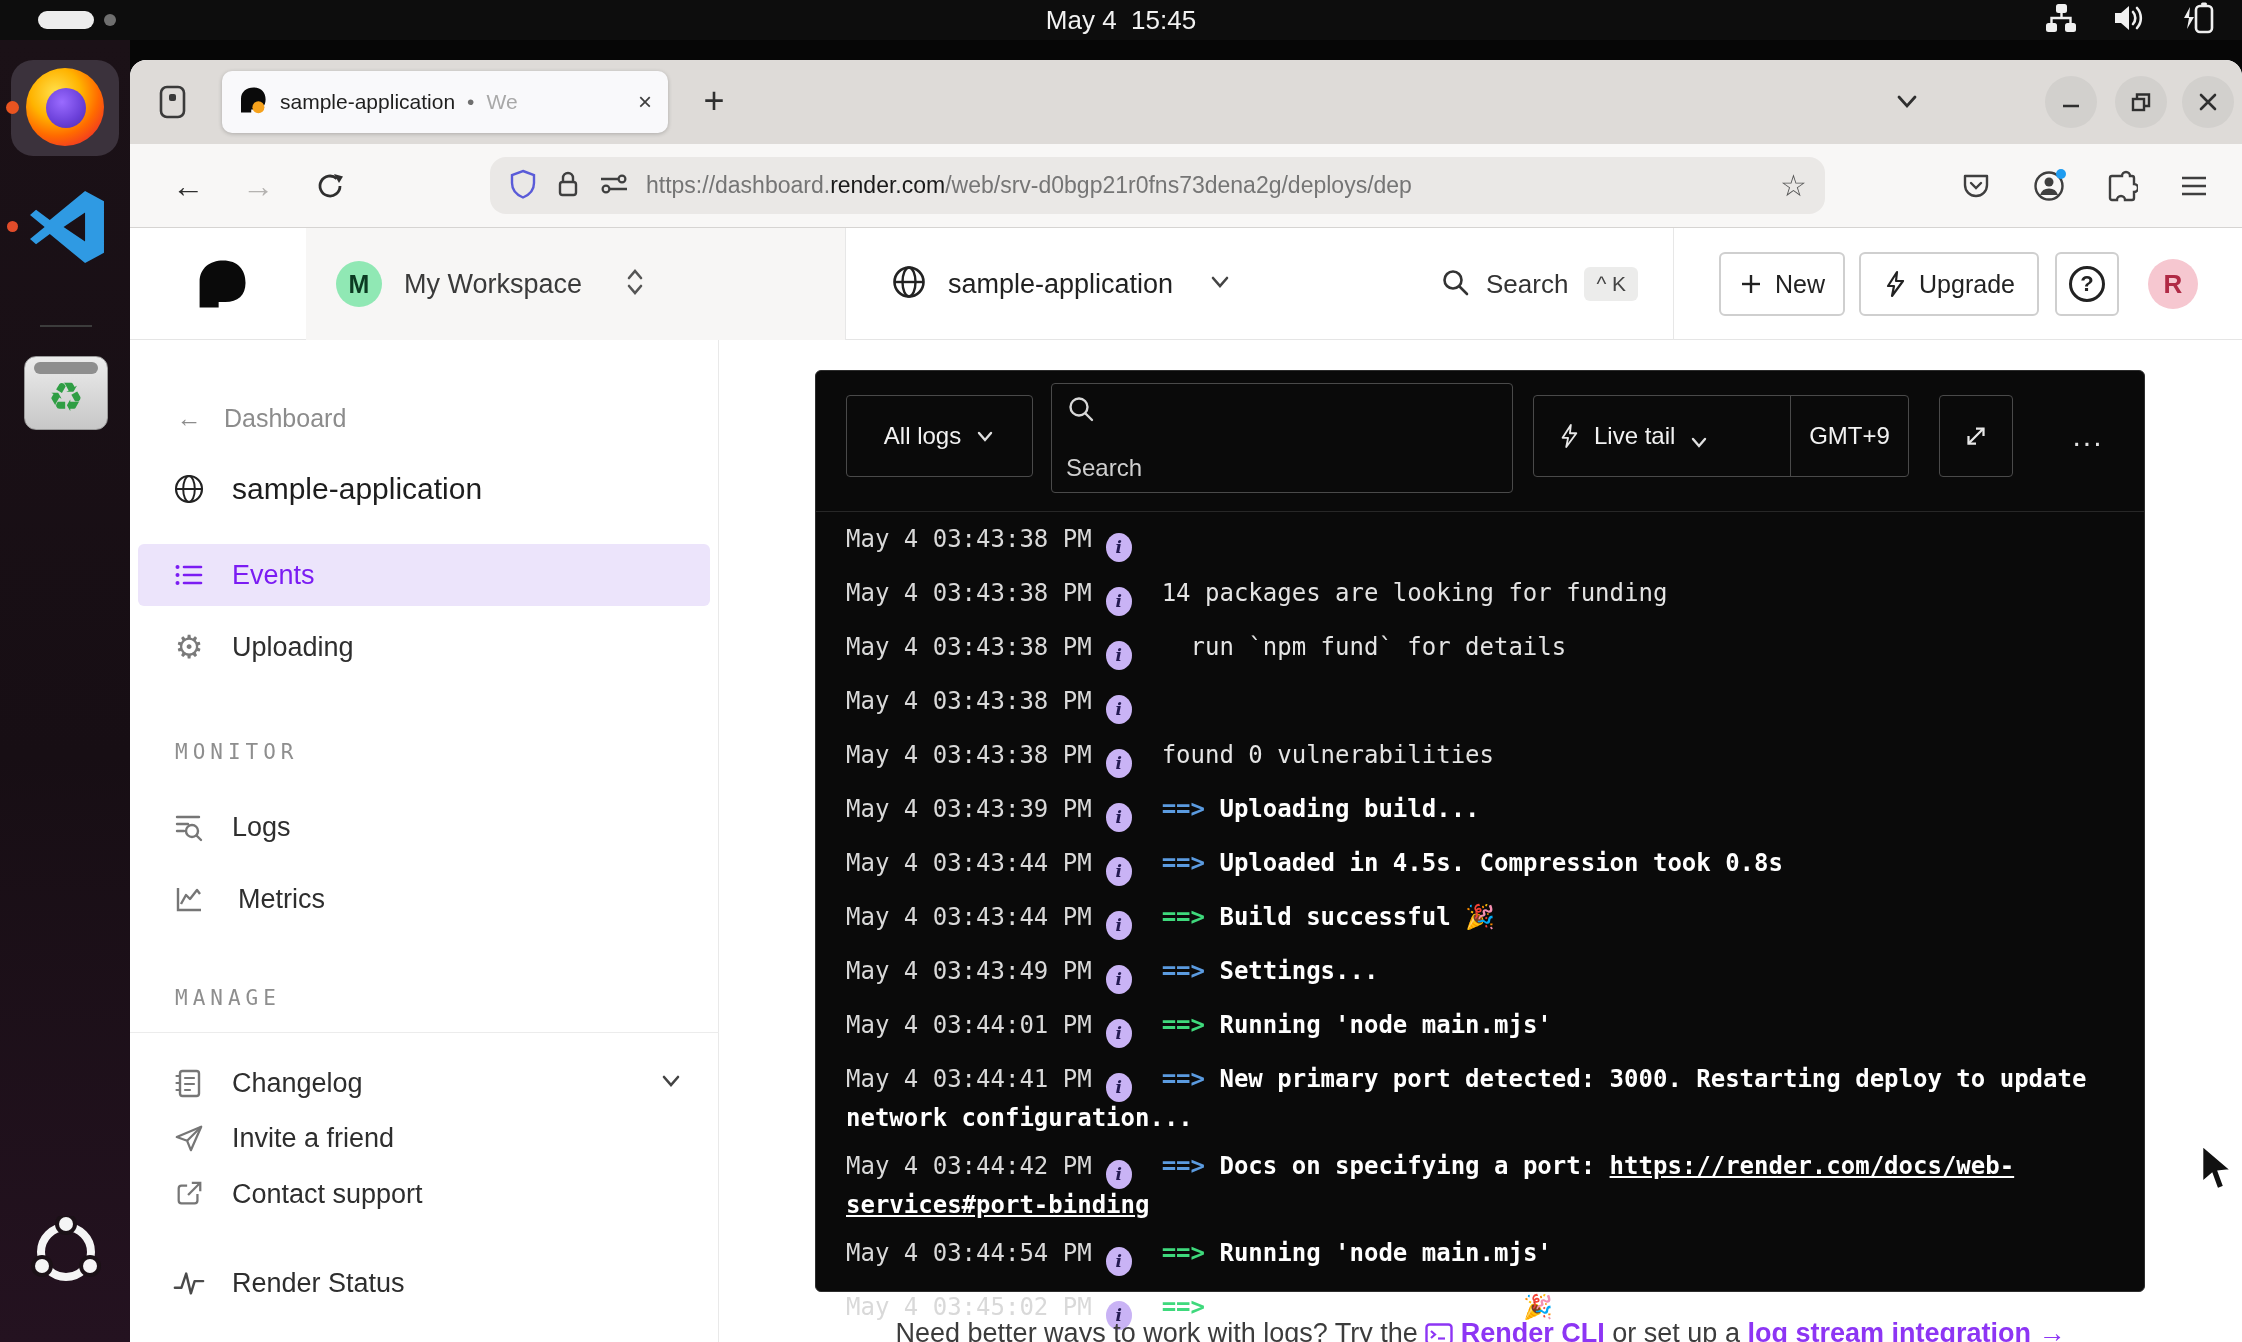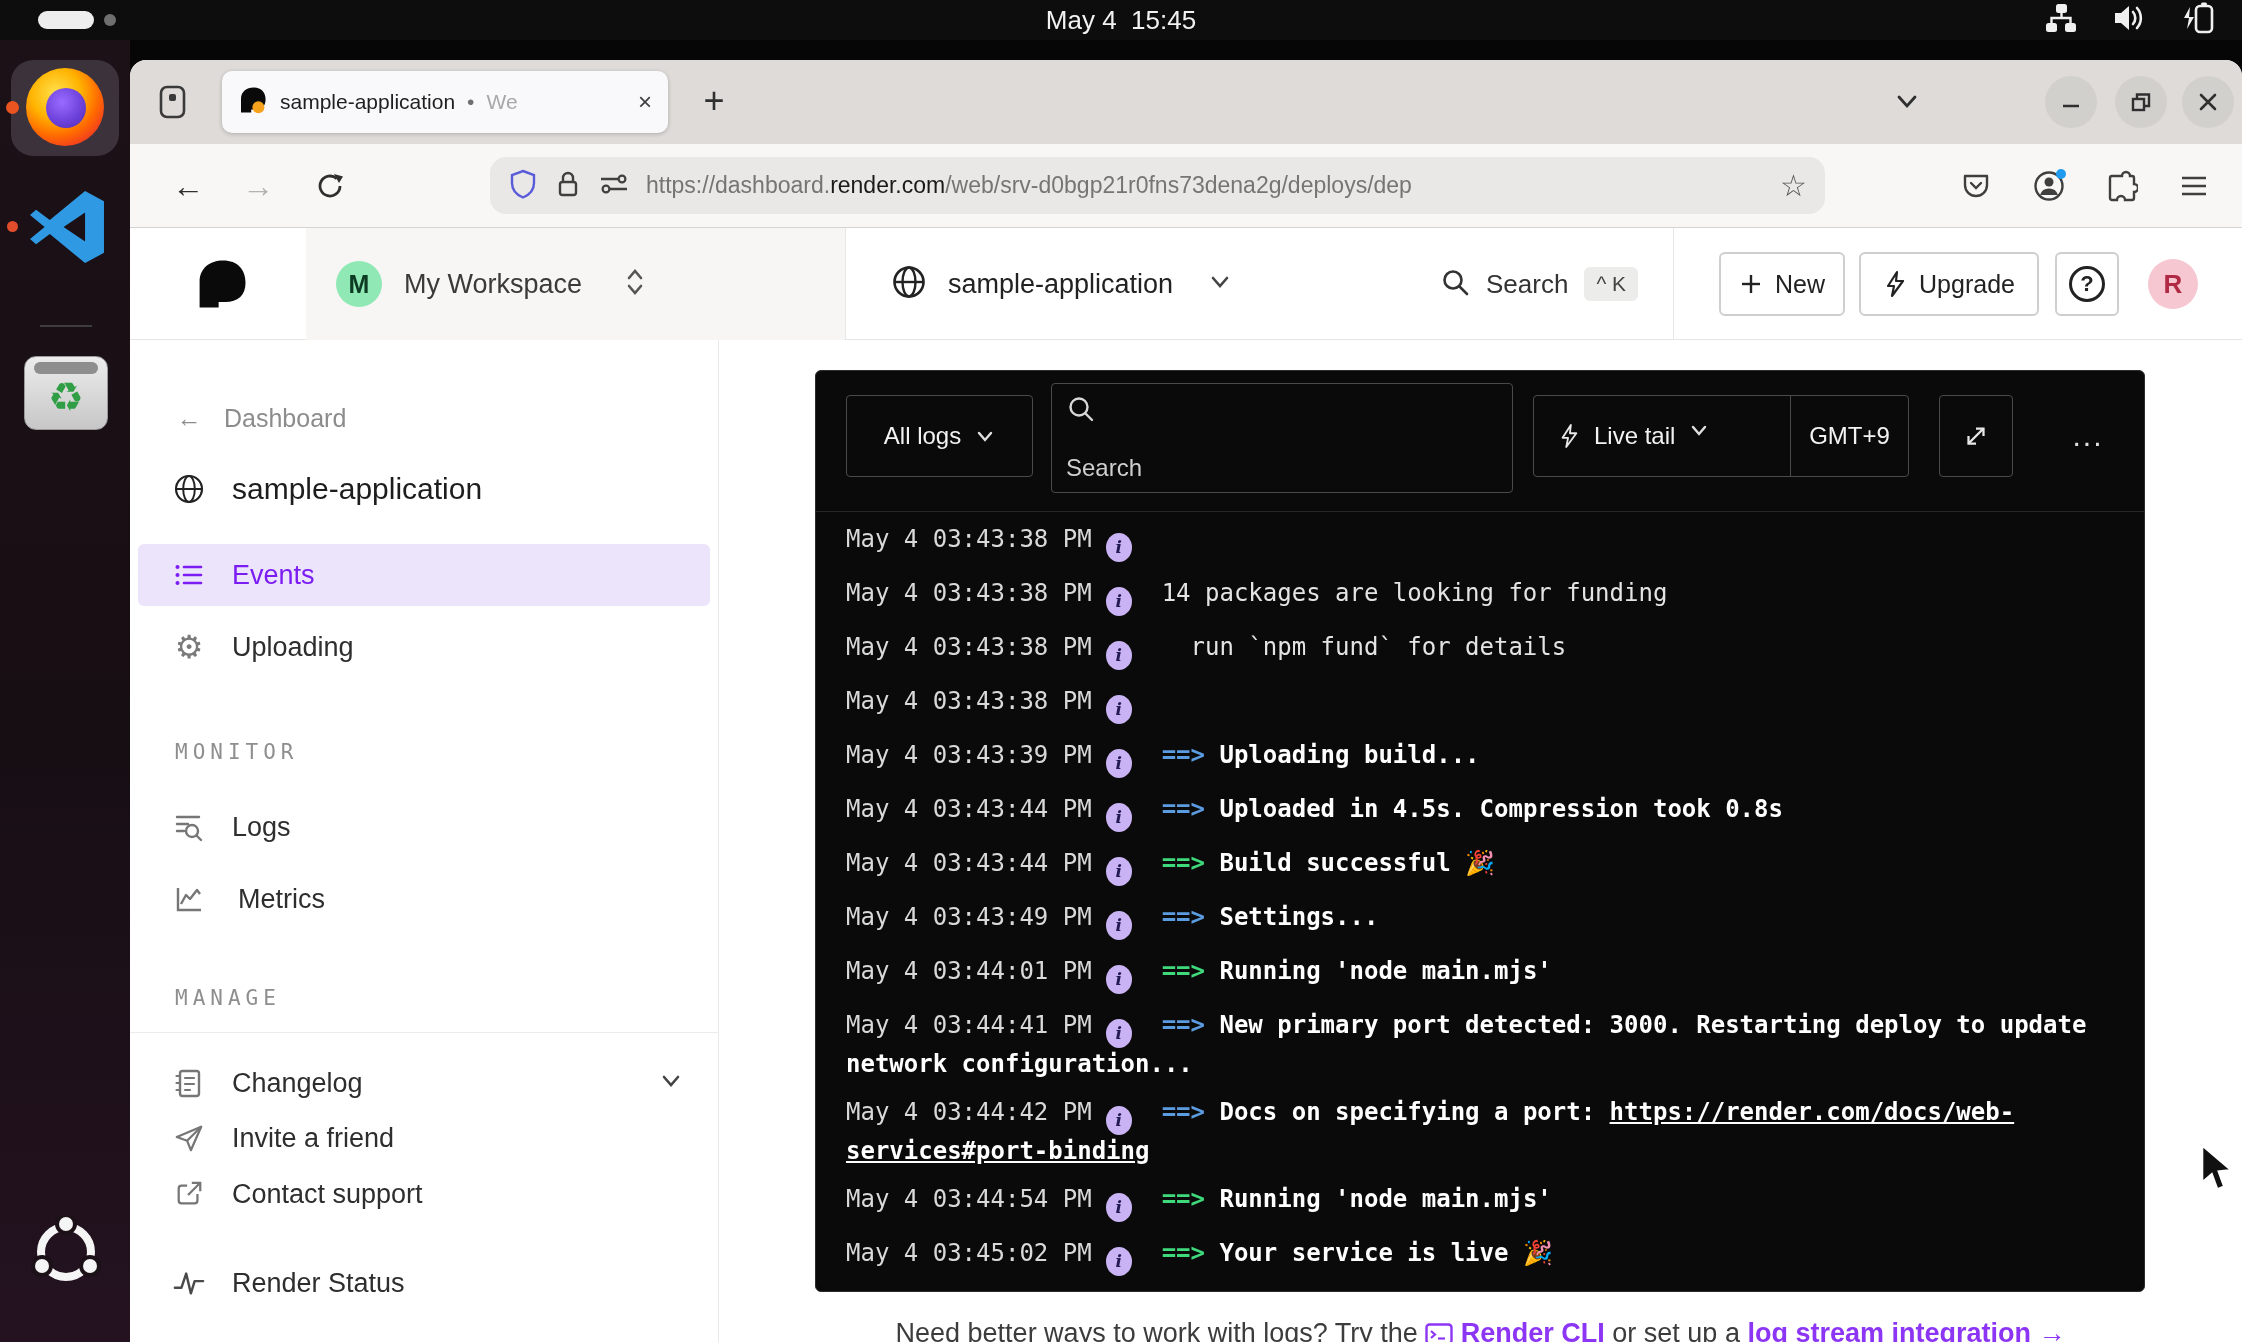--- a/index.html
+++ b/index.html
@@ -485,21 +485,21 @@
           </svg>
       </div>
       <div class="lp-search">
         <svg width="30" height="30" viewBox="0 0 30 30">
             <circle cx="13" cy="13" r="8.5" stroke="#d8d8d8" stroke-width="2.4" fill="none"></circle>
             <line x1="19.5" y1="19.5" x2="26" y2="26" stroke="#d8d8d8" stroke-width="2.4" stroke-linecap="round"></line>
           </svg>
         <span class="lp-search-ph">Search</span>
       </div>
       <div class="lp-btn" style="left:717px;top:24px;width:376px;height:82px;justify-content:flex-start;padding-left:24px;">
-        <span style="display:flex;align-items:flex-start;gap:14px;">
+        <span style="display:flex;align-items:flex-end;gap:14px;">
           <svg width="22" height="28" viewBox="0 0 24 28">
               <path d="M14 2 L5 16 h6 L9 26 L20 11 h-7 Z" stroke="#e8e8e8" stroke-width="2" fill="none" stroke-linejoin="round"></path>
             </svg>
           <span>Live tail</span>
           <svg width="20" height="16" viewBox="0 0 20 16">
               <polyline points="4,5 10,12 16,5" stroke="#e0e0e0" stroke-width="2.4" fill="none" stroke-linecap="round"></polyline>
             </svg>
         </span>
         <span class="gmt">GMT+9</span>
       </div>
@@ -510,20 +510,21 @@
             <polyline points="8,16 8,24 16,24" stroke="#e8e8e8" stroke-width="2.4" fill="none"></polyline>
           </svg>
       </div>
       <div class="lp-more">...</div>
       <div class="lp-divider"></div>
       <div class="loglist">
           <div class="log-entry"><span class="log-ts">May 4 03:43:38 PM</span><span class="log-info">i</span><span></span></div>
           <div class="log-entry"><span class="log-ts">May 4 03:43:38 PM</span><span class="log-info">i</span><span><span class="seg-plain">14 packages are looking for funding</span></span></div>
           <div class="log-entry"><span class="log-ts">May 4 03:43:38 PM</span><span class="log-info">i</span><span><span class="seg-plain">  run `npm fund` for details</span></span></div>
           <div class="log-entry"><span class="log-ts">May 4 03:43:38 PM</span><span class="log-info">i</span><span></span></div>
+          <div class="log-entry"><span class="log-ts">May 4 03:43:38 PM</span><span class="log-info">i</span><span><span class="seg-plain">found 0 vulnerabilities</span></span></div>
           <div class="log-entry"><span class="log-ts">May 4 03:43:39 PM</span><span class="log-info">i</span><span><span class="seg-ab">==&gt;</span><span class="seg-b"> Uploading build...</span></span></div>
           <div class="log-entry"><span class="log-ts">May 4 03:43:44 PM</span><span class="log-info">i</span><span><span class="seg-ab">==&gt;</span><span class="seg-b"> Uploaded in 4.5s. Compression took 0.8s</span></span></div>
           <div class="log-entry"><span class="log-ts">May 4 03:43:44 PM</span><span class="log-info">i</span><span><span class="seg-ag">==&gt;</span><span class="seg-b"> Build successful 🎉</span></span></div>
           <div class="log-entry"><span class="log-ts">May 4 03:43:49 PM</span><span class="log-info">i</span><span><span class="seg-ab">==&gt;</span><span class="seg-b"> Settings...</span></span></div>
           <div class="log-entry"><span class="log-ts">May 4 03:44:01 PM</span><span class="log-info">i</span><span><span class="seg-ag">==&gt;</span><span class="seg-b"> Running 'node main.mjs'</span></span></div>
           <div class="log-entry"><span class="log-ts">May 4 03:44:41 PM</span><span class="log-info">i</span><span><span class="seg-ab">==&gt;</span><span class="seg-b"> New primary port detected: 3000. Restarting deploy to update network configuration...</span></span></div>
           <div class="log-entry"><span class="log-ts">May 4 03:44:42 PM</span><span class="log-info">i</span><span><span class="seg-ab">==&gt;</span><span class="seg-b"> Docs on specifying a port: </span><span class="seg-link">https://render.com/docs/web-services#port-binding</span></span></div>
           <div class="log-entry"><span class="log-ts">May 4 03:44:54 PM</span><span class="log-info">i</span><span><span class="seg-ag">==&gt;</span><span class="seg-b"> Running 'node main.mjs'</span></span></div>
           <div class="log-entry"><span class="log-ts">May 4 03:45:02 PM</span><span class="log-info">i</span><span><span class="seg-ag">==&gt;</span><span class="seg-b"> Your service is live 🎉</span></span></div>
         </div>

